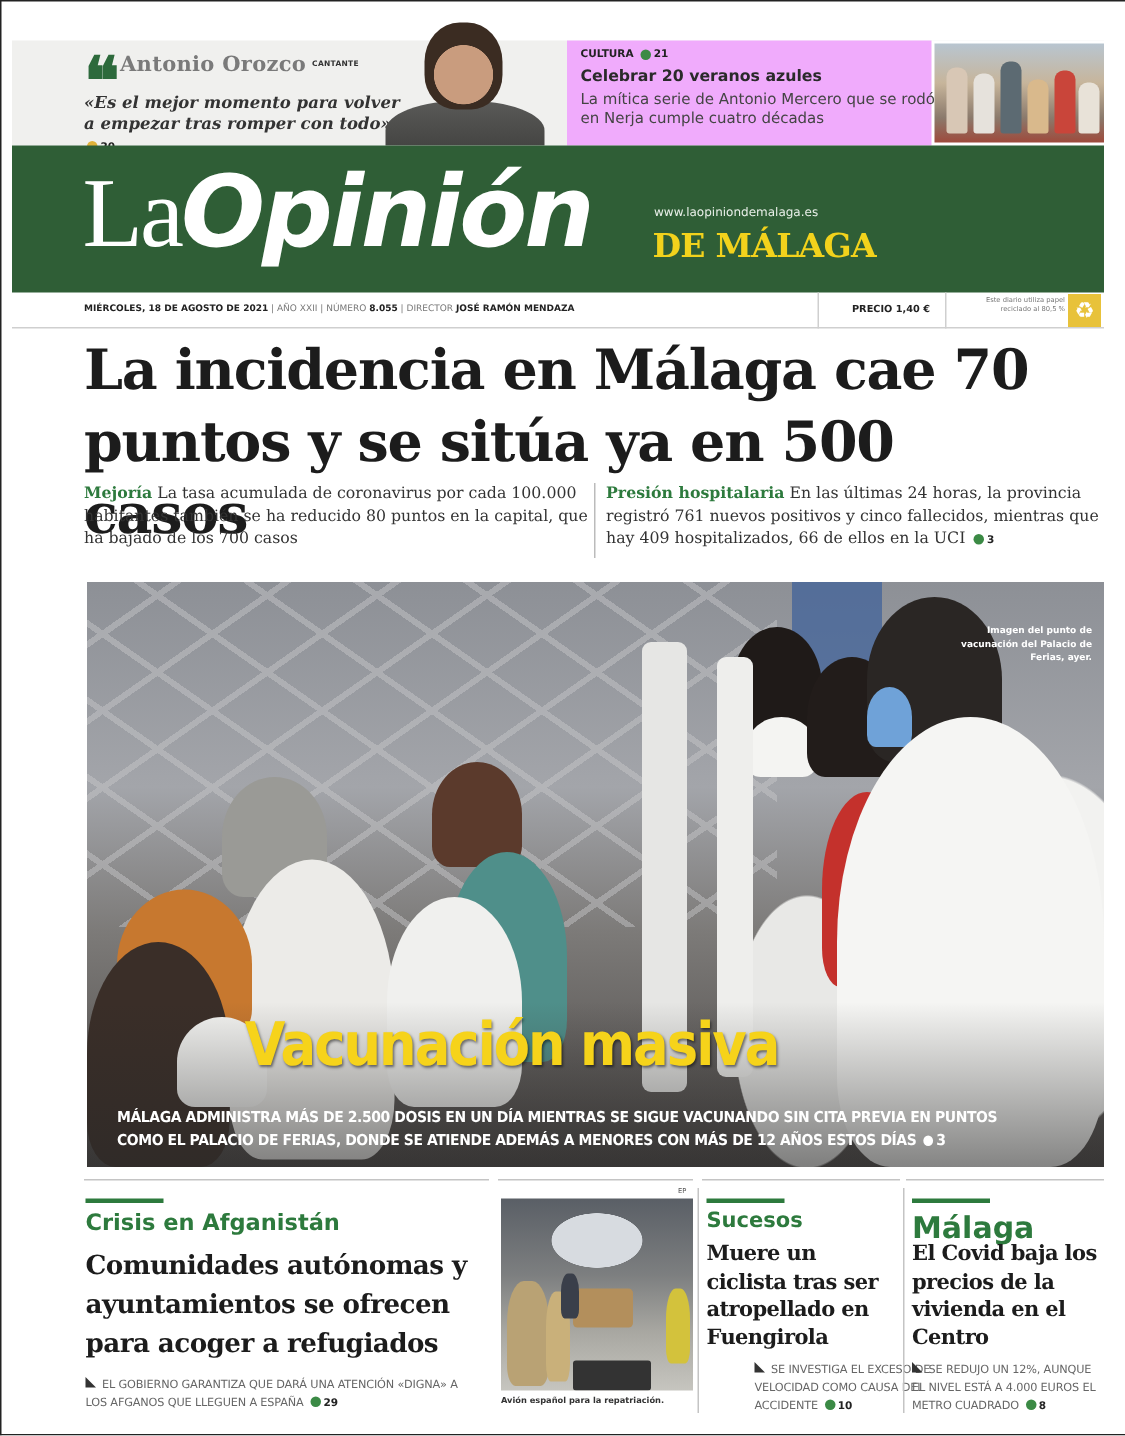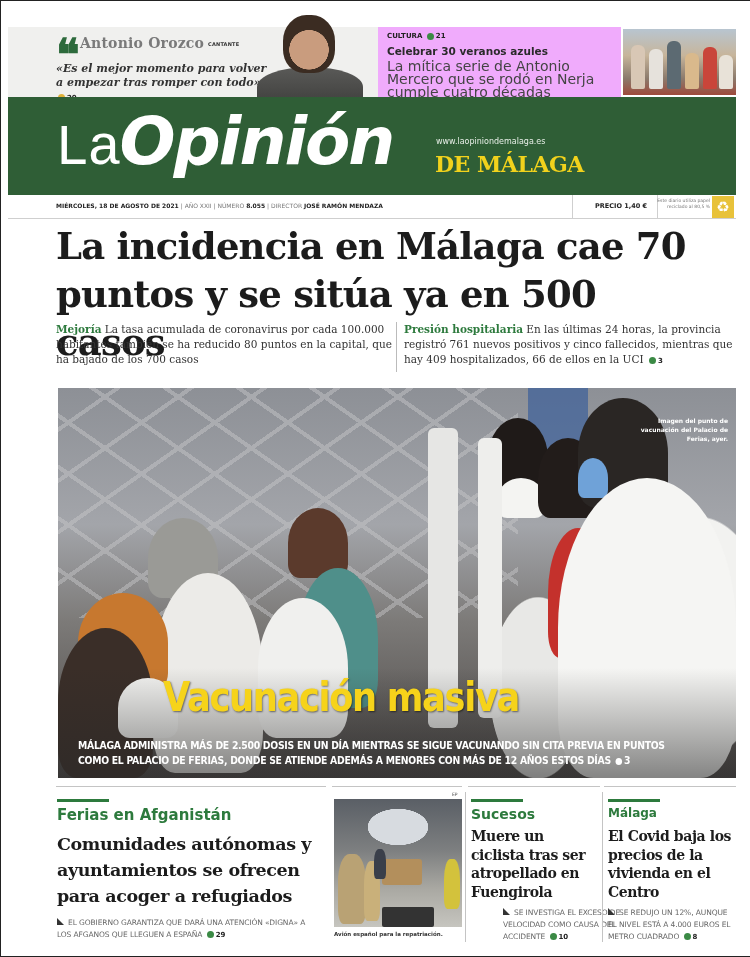--- a/index.html
+++ b/index.html
@@ -19,37 +19,37 @@
   .page-dot { display: inline-block; width: 7px; height: 7px; border-radius: 50%; background: #e0b23a; vertical-align: middle; margin: 0 2px; }
   .page-dot.green { background: #3b8a45; }
   .portrait { position: absolute; left: 243px; top: -14px; width: 118px; height: 84px; overflow: hidden; }
   .portrait .head { position: absolute; left: 32px; top: 2px; width: 52px; height: 58px; border-radius: 45% 45% 40% 40%; background: radial-gradient(circle at 50% 60%, #c99c7e 0 45%, #3b2c22 46% 100%); }
   .portrait .shoulders { position: absolute; left: 6px; top: 54px; width: 106px; height: 40px; border-radius: 50% 50% 0 0; background: linear-gradient(#5a5a58, #3e3e3c); }
 
   .teaser-right { position: absolute; left: 370px; top: 0; width: 358px; height: 70px; background: #ffffff; }
   .teaser-right-inner { position: absolute; left: 0; top: 0; width: 243px; height: 70px; background: #f0abfc; }
   .section-tag-small { position: absolute; left: 9px; top: 5px; font-family: "DejaVu Sans", sans-serif; font-size: 7px; font-weight: bold; color: #222; }
   .teaser-r-title { position: absolute; left: 9px; top: 18px; font-family: "DejaVu Sans", sans-serif; font-size: 10.5px; font-weight: bold; color: #2a2a2a; }
-  .teaser-r-text { position: absolute; left: 9px; top: 33px; width: 238px; font-family: "DejaVu Sans", sans-serif; font-size: 14px; line-height: 13px; color: #444; }
+  .teaser-r-text { position: absolute; left: 9px; top: 33px; width: 238px; font-family: "DejaVu Sans", sans-serif; font-size: 10px; line-height: 13px; color: #444; }
   .teaser-r-photo { position: absolute; left: 245px; top: 2px; width: 113px; height: 66px; background: linear-gradient(180deg, #b8c5d0 0%, #c7b59b 40%, #8b7a6c 75%, #9e4a3c 100%); overflow: hidden; }
   .teaser-r-photo span { position: absolute; bottom: 6px; width: 14px; border-radius: 6px 6px 2px 2px; }
 
   
   .masthead { position: absolute; left: 8px; top: 97px; width: 728px; height: 98px; background: #2f5e36; }
   .logo { position: absolute; left: 47px; top: 6px; color: #ffffff; white-space: nowrap; }
-  .logo-la { font-family: Liberation Mono, monospace; font-size: 57px; font-weight: normal; letter-spacing: -2px; }
+  .logo-la { font-family: Liberation Serif, serif; font-size: 66px; font-weight: normal; letter-spacing: -2px; }
   .logo-op { font-family: "DejaVu Sans", sans-serif; font-size: 66px; font-weight: bold; letter-spacing: -2px; font-style: italic; }
   .masthead-url { position: absolute; left: 428px; top: 40px; font-family: "DejaVu Sans", sans-serif; font-size: 8px; color: #e8efe8; }
   .masthead-sub { position: absolute; left: 427px; top: 54px; font-family: "DejaVu Serif", serif; font-size: 22px; font-weight: bold; color: #f2d21c; letter-spacing: -0.5px; }
 
   
   .dateline { position: absolute; left: 8px; top: 195px; width: 728px; height: 24px; border-bottom: 1px solid #cfcfcf; }
   .dateline-text { position: absolute; left: 48px; top: 7px; font-family: "DejaVu Sans", sans-serif; font-size: 6px; color: #777; white-space: nowrap; }
   .dateline-text b { color: #222; }
-  .price-box { position: absolute; left: 564px; top: 0; width: 86px; height: 24px; border-left: 1px solid #cfcfcf; border-right: 1px solid #cfcfcf; text-decoration: underline; }
+  .price-box { position: absolute; left: 537px; top: 0; width: 86px; height: 24px; border-left: 1px solid #cfcfcf; border-right: 1px solid #cfcfcf; text-decoration: underline; }
   .price { position: absolute; right: 10px; top: 7px; font-family: "DejaVu Sans", sans-serif; font-size: 6.5px; font-weight: bold; color: #222; }
   .recycle-text { position: absolute; left: 630px; top: 3px; width: 72px; text-align: right; font-family: "DejaVu Sans", sans-serif; font-size: 4.5px; line-height: 6px; color: #777; }
   .recycle-icon { position: absolute; left: 704px; top: 1px; width: 22px; height: 22px; background: #e8c23a; color: #fff; font-size: 15px; line-height: 22px; text-align: center; font-family: "DejaVu Sans", sans-serif; }
 
   
   .headline { position: absolute; left: 56px; top: 222px; width: 650px; font-family: "DejaVu Serif", serif; font-weight: bold; font-size: 37px; line-height: 48px; color: #1c1c1c; letter-spacing: -0.8px; }
 
   .sub-cols { position: absolute; left: 56px; top: 322px; width: 680px; height: 50px; }
   .sub-col { position: absolute; top: 0; width: 340px; font-family: "DejaVu Serif", serif; font-size: 10.5px; line-height: 15px; color: #333; }
   .sub-col.left { left: 0; }
@@ -109,21 +109,21 @@
       <div class="shoulders"></div>
       <div class="head"></div>
     </div>
   </div>
   <div class="teaser-right">
     <div class="teaser-right-inner">
       <div class="section-tag-small">
         <span>CULTURA</span>
         <span class="page-dot green"></span><span>21</span>
       </div>
-      <div class="teaser-r-title">Celebrar 30 veranos azules</div>
+      <div class="teaser-r-title">Celebrar 20 veranos azules</div>
       <div class="teaser-r-text">La mítica serie de Antonio Mercero que se rodó en Nerja cumple cuatro décadas</div>
     </div>
     <div class="teaser-r-photo">
       <span style="left:8px;height:44px;background:#d8c7b5;"></span>
       <span style="left:26px;height:40px;background:#e6e2dc;"></span>
       <span style="left:44px;height:48px;background:#5c6a72;"></span>
       <span style="left:62px;height:36px;background:#d9b98c;"></span>
       <span style="left:80px;height:42px;background:#c9453a;"></span>
       <span style="left:96px;height:34px;background:#e8e2d8;"></span>
     </div>
@@ -193,21 +193,21 @@
   </div>
 </div>
 
 <div class="bottom-rule" style="left:56px;width:270px;"></div>
 <div class="bottom-rule" style="left:332px;width:130px;"></div>
 <div class="bottom-rule" style="left:468px;width:132px;"></div>
 <div class="bottom-rule" style="left:604px;width:132px;"></div>
 
 <div class="story" style="left:57px;width:270px;height:160px;">
   <div class="green-bar"></div>
-  <div class="story-tag" style="font-size:15px;top:16px;">Ferias en Afganistán</div>
+  <div class="story-tag" style="font-size:15px;top:16px;">Crisis en Afganistán</div>
   <div class="story-head" style="top:41px;width:270px;font-size:17.5px;line-height:26px;">Comunidades autónomas y ayuntamientos se ofrecen para acoger a refugiados</div>
   <div class="story-deck" style="top:127px;width:260px;">
     <span class="tri"></span><span>EL GOBIERNO GARANTIZA QUE DARÁ UNA ATENCIÓN «DIGNA» A LOS AFGANOS QUE LLEGUEN A ESPAÑA</span>
     <span class="page-dot green"></span><span class="page-ref">29</span>
   </div>
 </div>
 
 <div class="af-credit">EP</div>
 <div class="af-photo">
   <div class="fig" style="left:4px;top:55px;width:28px;height:70px;background:#b9a274;"></div>
@@ -226,19 +226,19 @@
   <div class="story-head" style="top:37px;width:128px;font-size:14px;line-height:18.5px;">Muere un ciclista tras ser atropellado en Fuengirola</div>
   <div class="story-deck" style="top:117px;width:128px;margin-left:32px;">
     <span class="tri"></span><span>SE INVESTIGA EL EXCESO DE VELOCIDAD COMO CAUSA DEL ACCIDENTE</span>
     <span class="page-dot green"></span><span class="page-ref">10</span>
   </div>
 </div>
 
 <div class="divider-v" style="left:602px;top:792px;height:150px;"></div>
 <div class="story" style="left:608px;width:130px;height:160px;">
   <div class="green-bar"></div>
-  <div class="story-tag" style="font-size:12px;top:16px;">Málaga</div>
+  <div class="story-tag" style="font-size:20px;top:16px;">Málaga</div>
   <div class="story-head" style="top:37px;width:128px;font-size:14px;line-height:18.5px;">El Covid baja los precios de la vivienda en el Centro</div>
   <div class="story-deck" style="top:117px;width:126px;">
     <span class="tri"></span><span>SE REDUJO UN 12%, AUNQUE EL NIVEL ESTÁ A 4.000 EUROS EL METRO CUADRADO</span>
     <span class="page-dot green"></span><span class="page-ref">8</span>
   </div>
 </div>
 
 </body></html>

